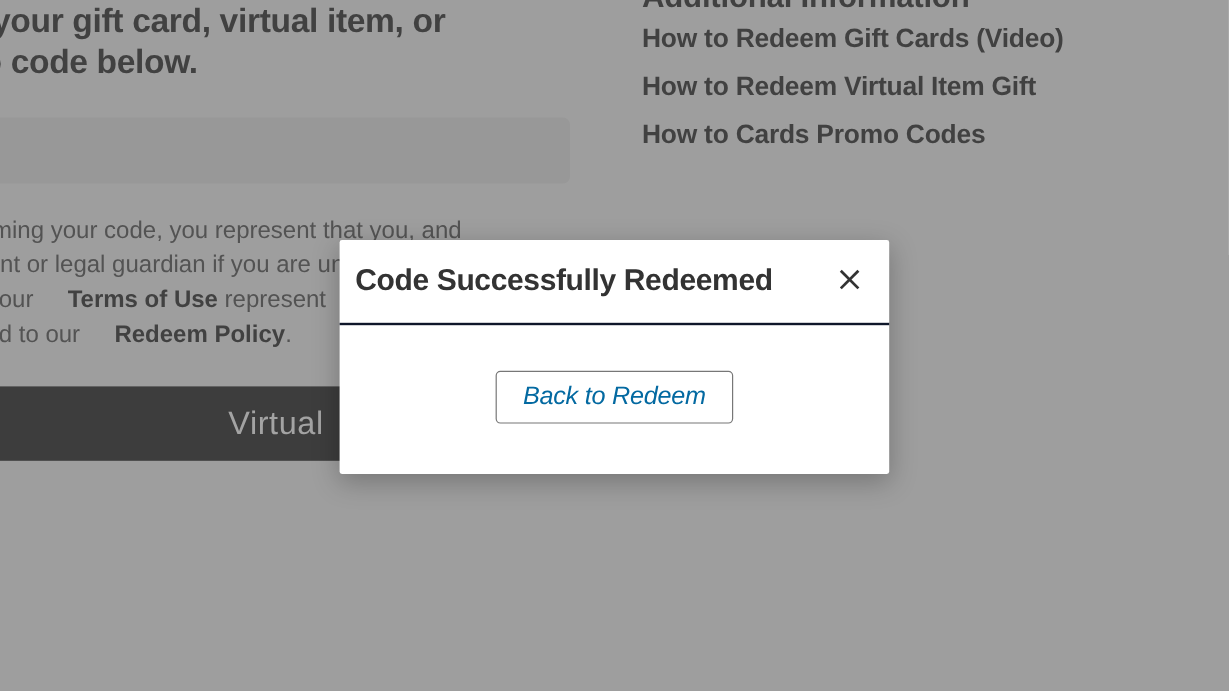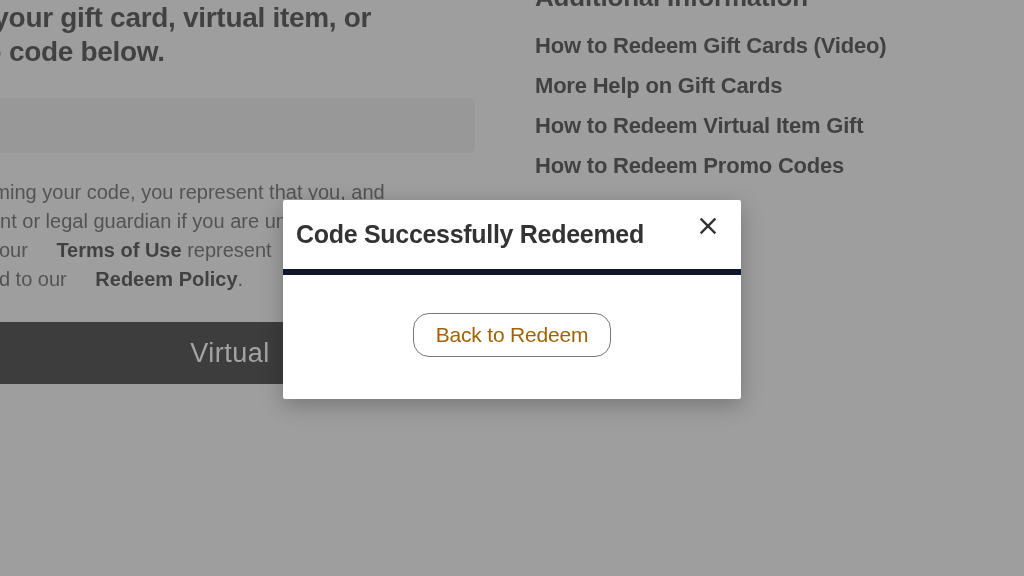--- a/index.html
+++ b/index.html
@@ -82,21 +82,21 @@
     padding-top: 0;
   }
   .right-heading {
     font-size: 26px;
     font-weight: 800;
     color: #222;
     margin-top: -18px;
     letter-spacing: -0.2px;
   }
   .help-links {
-    margin-top: 20px;
+    margin-top: 6px;
   }
   .help-link {
     display: block;
     font-size: 22px;
     font-weight: 700;
     color: #222;
     margin-bottom: 14px;
     letter-spacing: -0.2px;
   }
 
@@ -112,24 +112,24 @@
     position: absolute;
     left: 283px;
     top: 200px;
     width: 458px;
     background: #fff;
     box-shadow: 0 6px 22px rgba(0,0,0,0.25);
     border-radius: 2px;
   }
   .modal-header {
     display: flex;
-    align-items: flex-start;
+    align-items: flex-end;
     justify-content: space-between;
     padding: 20px 18px 20px 13px;
-    border-bottom: 6px solid #0f172a;
+    border-bottom: 2px solid #0f172a;
   }
   .modal-title {
     font-size: 25px;
     font-weight: 800;
     color: #333;
     letter-spacing: -0.3px;
   }
   .close-btn {
     width: 30px;
     height: 30px;
@@ -145,27 +145,28 @@
   .close-btn svg line { stroke: #333; stroke-width: 2.5; }
 
   .modal-body {
     padding: 38px 0 42px 0;
     display: flex;
     justify-content: center;
   }
   .back-btn {
     border: 1.5px solid #777;
     background: #fff;
-    border-radius: 16px;
+    border-radius: 4px;
     padding: 9px 22px;
     font-size: 21px;
     font-weight: 500;
-    color: #a16207;
+    color: #0369a1;
     cursor: pointer;
     letter-spacing: -0.2px;
+    font-style: italic;
   }
 </style>
 </head>
 <body>
 
 <div class="page">
   <div class="left-col">
     <div class="heading-partial">er your gift card, virtual item, or</div>
     <div class="heading-line2">mo code below.</div>
     <input class="code-input" type="text" style="">
@@ -177,23 +178,22 @@
     </div>
     <button class="redeem-btn">
       <span>Virtual</span>
     </button>
   </div>
 
   <div class="right-col">
     <div class="right-heading">Additional Information</div>
     <div class="help-links">
       <a class="help-link">How to Redeem Gift Cards (Video)</a>
-      <a class="help-link">More Help on Gift Cards</a>
       <a class="help-link">How to Redeem Virtual Item Gift</a>
-      <a class="help-link">How to Redeem Promo Codes</a>
+      <a class="help-link">How to Cards Promo Codes</a>
     </div>
   </div>
 </div>
 
 <div class="scrim"></div>
 
 <div class="modal">
   <div class="modal-header">
     <div class="modal-title">Code Successfully Redeemed</div>
     <button class="close-btn">

